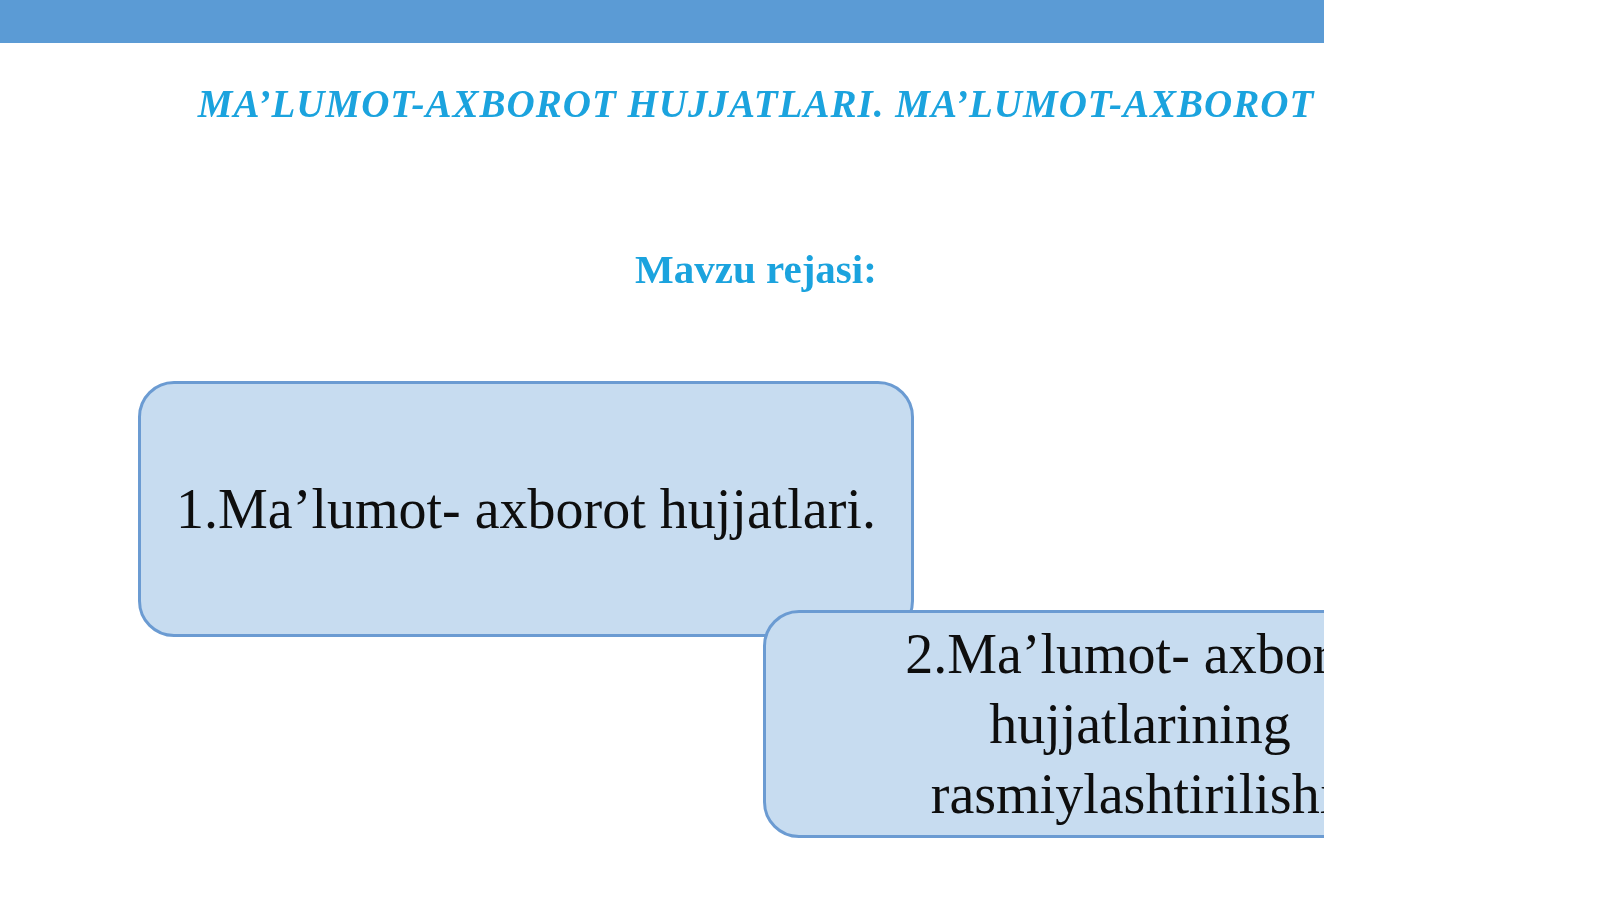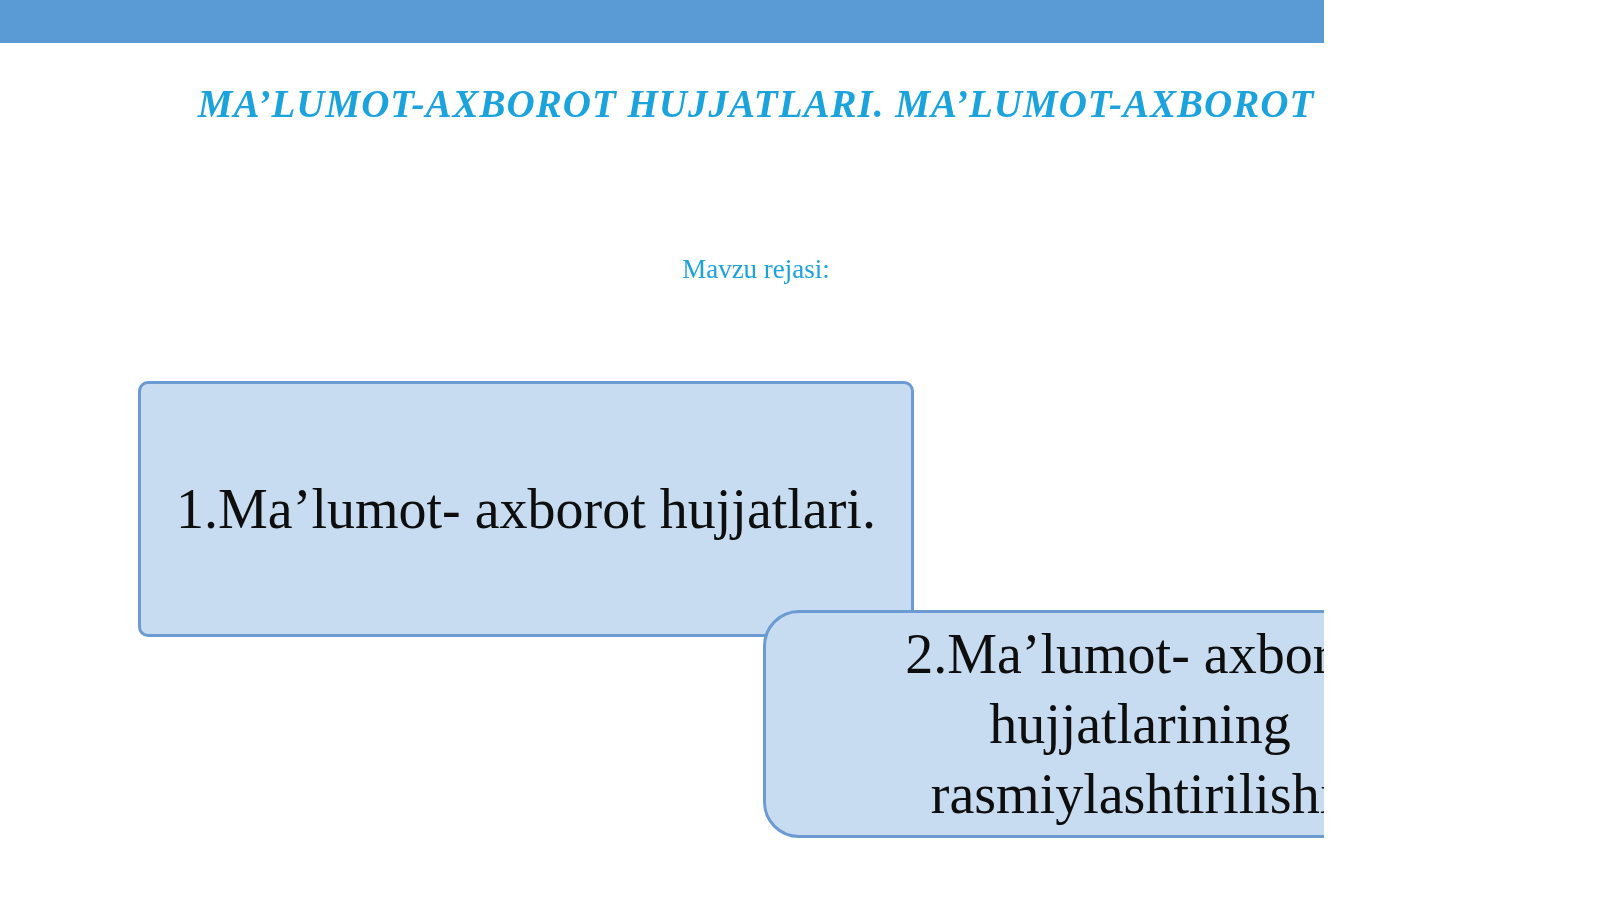--- a/index.html
+++ b/index.html
@@ -30,22 +30,22 @@
     letter-spacing: 1px;
     margin: 0;
   }
   .title .line { display: block; }
   .subtitle {
     position: absolute;
     left: 0; top: 247px;
     width: 1512px;
     text-align: center;
     color: #1BA3DE;
-    font-weight: normal;
-    font-size: 27px;
+    font-weight: bold;
+    font-size: 41px;
     line-height: 44px;
   }
   .topic-box {
     position: absolute;
     box-sizing: border-box;
     background: #C7DCF0;
     border: 3px solid #6B9BD2;
     border-radius: 36px;
     display: flex;
     align-items: center;
@@ -53,21 +53,20 @@
     text-align: center;
     color: #0e0e0e;
     font-size: 56px;
     line-height: 1.25;
     padding: 0 30px;
   }
   .topic-box-1 {
     left: 138px; top: 381px;
     width: 776px; height: 256px;
     z-index: 1;
-    border-radius: 10px;
   }
   .topic-box-2 {
     left: 763px; top: 610px;
     width: 768px; height: 228px;
     z-index: 2;
     padding-left: 16px;
   }
   .logo {
     position: absolute;
     left: 1408px; top: 83px;

